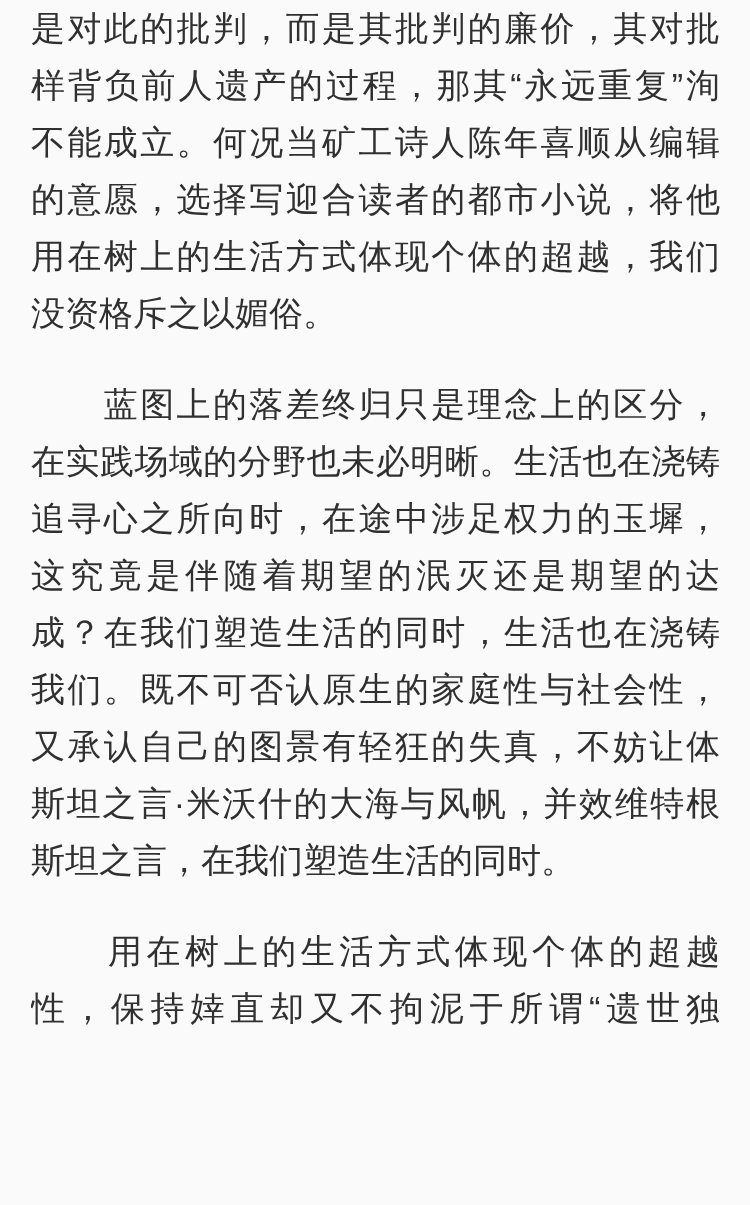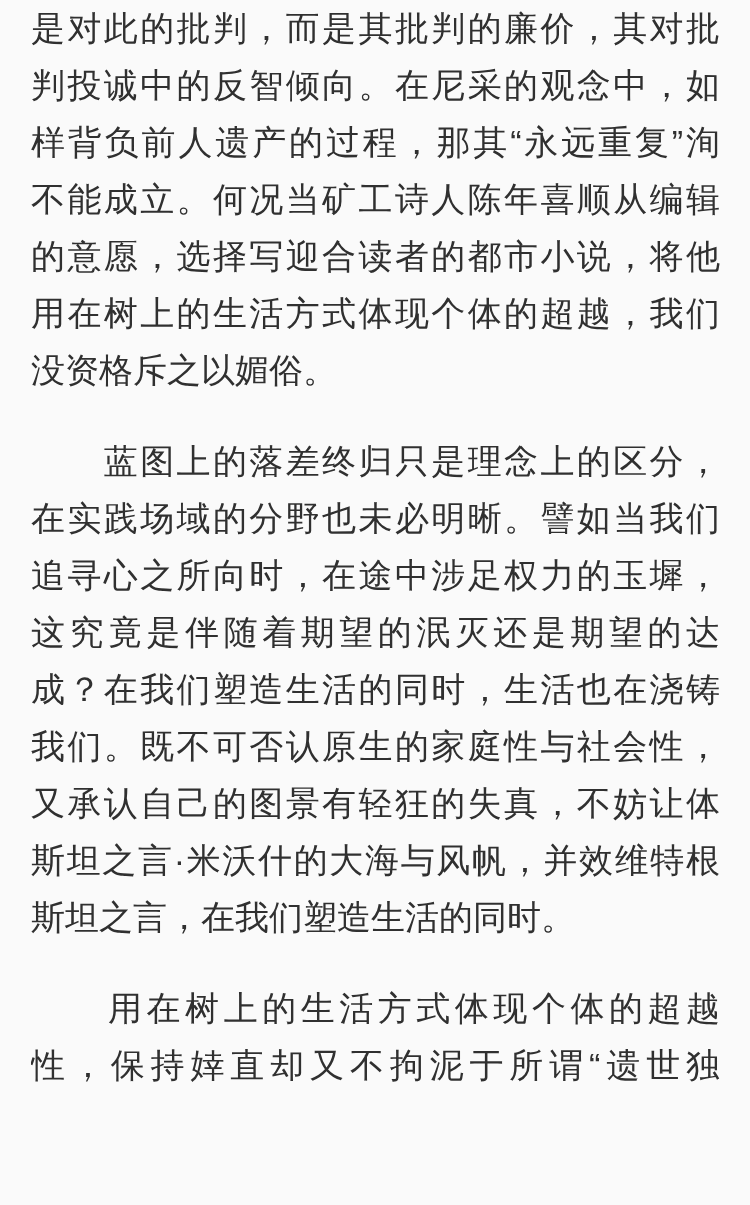--- a/index.html
+++ b/index.html
@@ -40,31 +40,30 @@
   }
 </style>
 </head>
 <body>
 
 <div class="page">
   <div class="article">
 
     <div class="para">
       <div class="line">是对此的批判，而是其批判的廉价，其对批</div>
-      <div class="line">判投诚中的反智倾向。在尼采的观念中，如</div>
       <div class="line">样背负前人遗产的过程，那其“永远重复”洵</div>
       <div class="line">不能成立。何况当矿工诗人陈年喜顺从编辑</div>
       <div class="line">的意愿，选择写迎合读者的都市小说，将他</div>
       <div class="line">用在树上的生活方式体现个体的超越，我们</div>
       <div class="line end">没资格斥之以媚俗。</div>
     </div>
 
     <div class="para">
       <div class="line">　　蓝图上的落差终归只是理念上的区分，</div>
-      <div class="line">在实践场域的分野也未必明晰。譬如当我们</div>
+      <div class="line">在实践场域的分野也未必明晰。生活也在浇铸</div>
       <div class="line">追寻心之所向时，在途中涉足权力的玉墀，</div>
       <div class="line">这究竟是伴随着期望的泯灭还是期望的达</div>
       <div class="line">成？在我们塑造生活的同时，生活也在浇铸</div>
       <div class="line">我们。既不可否认原生的家庭性与社会性，</div>
       <div class="line">又承认自己的图景有轻狂的失真，不妨让体</div>
       <div class="line">斯坦之言·米沃什的大海与风帆，并效维特根</div>
       <div class="line end">斯坦之言，在我们塑造生活的同时。</div>
     </div>
 
     <div class="para">

